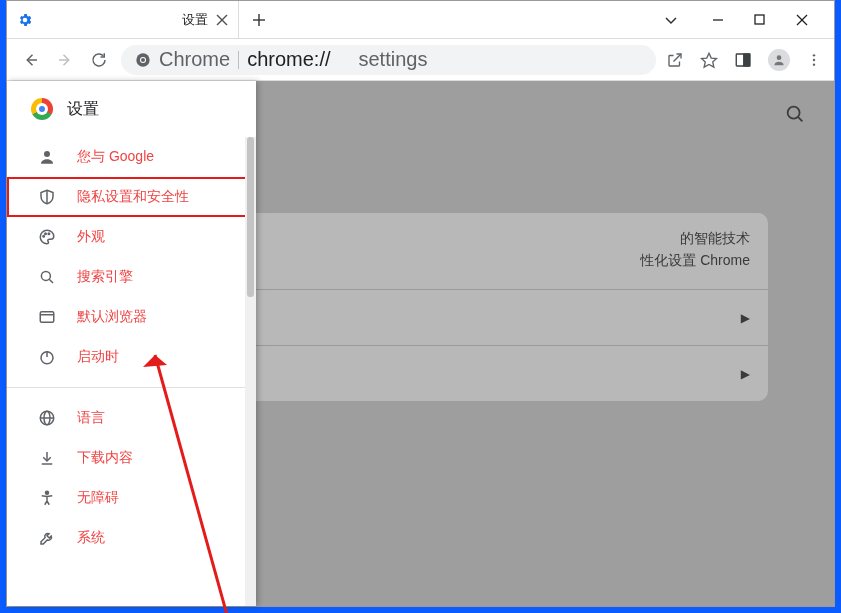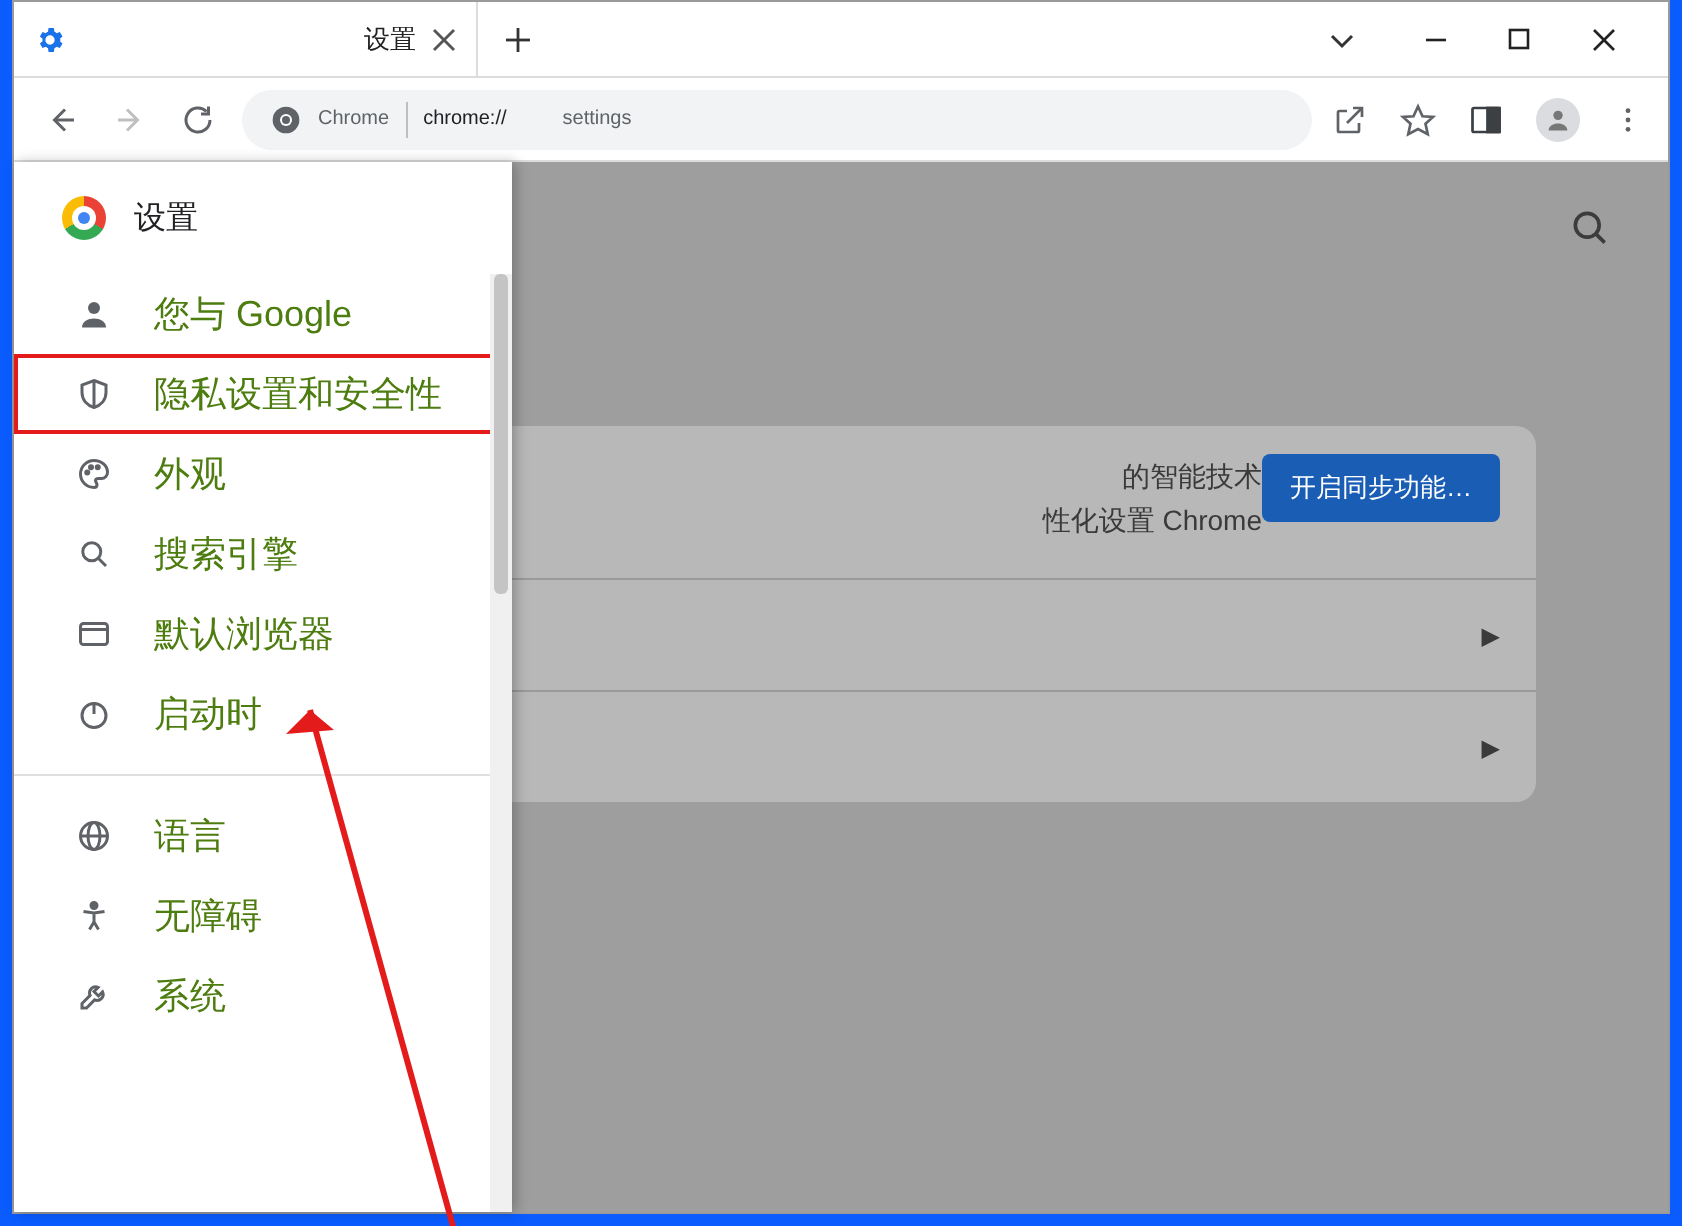--- a/index.html
+++ b/index.html
@@ -15,21 +15,21 @@
   .newtab { width: 40px; display: flex; align-items: center; justify-content: center; color: #333; font-size: 18px; }
   .titlespacer { flex: 1; }
   .winctrls { display: flex; align-items: center; gap: 22px; padding: 0 18px; color: #222; }
   .winctrls span { width: 20px; text-align: center; font-size: 14px; }
   .winctrls .chev { font-size: 14px; margin-right: 6px; }
 
   
   .toolbar { height: 42px; display: flex; align-items: center; gap: 10px; padding: 0 12px; border-bottom: 1px solid #dcdcdc; background: #fff; }
   .tb-btn { width: 24px; height: 24px; display: flex; align-items: center; justify-content: center; color: #5f6368; }
   .tb-btn.disabled { color: #bfbfbf; }
-  .omnibox { flex: 1; height: 30px; border-radius: 15px; background: #f1f3f4; display: flex; align-items: center; padding: 0 14px; gap: 8px; color: #5f6368; font-size: 10px; }
+  .omnibox { flex: 1; height: 30px; border-radius: 15px; background: #f1f3f4; display: flex; align-items: center; padding: 0 14px; gap: 8px; color: #5f6368; font-size: 20px; }
   .omnibox .chrome-label { color: #5f6368; }
   .omnibox .divider { width: 1px; height: 18px; background: #bfbfbf; }
   .omnibox .url { color: #202124; }
   .omnibox .url .path { color: #5f6368; margin-left: 28px; }
   .right-icons { display: flex; align-items: center; gap: 16px; color: #5f6368; }
   .avatar { width: 22px; height: 22px; border-radius: 50%; background: #dadce0; display: flex; align-items: center; justify-content: center; }
 
   
   .content { position: relative; height: calc(100% - 80px); display: flex; }
 
@@ -46,21 +46,21 @@
   
   .drawer { position: relative; width: 249px; background: #fff; box-shadow: 2px 0 6px rgba(0,0,0,.25); height: 100%; z-index: 5; display: flex; flex-direction: column; }
   .scroll-track { position: absolute; right: 0; top: 56px; bottom: 0; width: 11px; background: #f0f0f0; }
   .scroll-thumb { position: absolute; left: 2px; top: 0; width: 7px; height: 160px; background: #c4c4c4; border-radius: 3px; }
   .drawer-header { height: 56px; display: flex; align-items: center; gap: 14px; padding: 0 20px 0 24px; }
   .logo-dot { width: 22px; height: 22px; border-radius: 50%; background: conic-gradient(#ea4335 0 120deg,#34a853 120deg 240deg,#fbbc05 240deg 360deg); position: relative; }
   .logo-dot::after { content: ""; position: absolute; inset: 5px; background: #fff; border-radius: 50%; }
   .logo-dot::before { content: ""; position: absolute; inset: 8px; background: #4285f4; border-radius: 50%; z-index: 1; }
   .drawer-header .h { font-size: 16px; color: #202124; }
   .nav { padding: 0 0 0 0; }
-  .nav-item { height: 40px; display: flex; align-items: center; gap: 20px; padding: 0 20px 0 30px; font-size: 18px; color: #4d7c0f; cursor: pointer; }
+  .nav-item { height: 40px; display: flex; align-items: center; gap: 20px; padding: 0 20px 0 30px; font-size: 14px; color: #ef4444; cursor: pointer; }
   .nav-item .ic { width: 20px; display: flex; align-items: center; justify-content: center; color: #5f6368; }
   .nav-item.highlight { outline: 2px solid #e41b1b; outline-offset: -2px; }
   .nav-sep { height: 1px; background: #e0e0e0; margin: 10px 0; }
 
   
   .arrow-ann { position: absolute; left: 130px; top: 250px; z-index: 20; pointer-events: none; }
 
   svg { display: block; }
 </style>
 </head>
@@ -189,21 +189,20 @@
             <circle cx="10.5" cy="10.5" r="6.5"></circle>
             <line x1="20" y1="20" x2="15.2" y2="15.2"></line>
           </svg>
       </span>
       <div class="card">
         <div class="card-head">
           <div class="txt">
             <div>的智能技术</div>
             <div>性化设置 Chrome</div>
           </div>
-          <div class="sync-btn">开启同步功能…</div>
         </div>
         <div class="card-row">
           <span>斗</span>
             <span class="arrow">▶</span>
         </div>
         <div class="card-row">
           <span></span>
             <span class="arrow">▶</span>
         </div>
       </div>
@@ -281,20 +280,30 @@
                 <circle cx="12" cy="12" r="9"></circle>
                 <ellipse cx="12" cy="12" rx="4" ry="9"></ellipse>
                 <line x1="3" y1="12" x2="21" y2="12"></line>
               </svg>
             </span>
           <span>语言</span>
         </div>
         <div class="nav-item">
           <span class="ic">
               <svg width="18" height="18" viewBox="0 0 24 24" fill="none" stroke="#5f6368" stroke-width="2">
+                <line x1="12" y1="4" x2="12" y2="15"></line>
+                <polyline points="7,11 12,16 17,11"></polyline>
+                <line x1="5" y1="20" x2="19" y2="20"></line>
+              </svg>
+            </span>
+          <span>下载内容</span>
+        </div>
+        <div class="nav-item">
+          <span class="ic">
+              <svg width="18" height="18" viewBox="0 0 24 24" fill="none" stroke="#5f6368" stroke-width="2">
                 <circle cx="12" cy="5" r="2" fill="#5f6368"></circle>
                 <path d="M5 9l7 1 7-1M12 10v6M9 21l3-5 3 5"></path>
               </svg>
             </span>
           <span>无障碍</span>
         </div>
         <div class="nav-item">
           <span class="ic">
               <svg width="18" height="18" viewBox="0 0 24 24" fill="none" stroke="#5f6368" stroke-width="2">
                 <path d="M14.7 6.3a4 4 0 0 0-5.3 5.3L4 17v3h3l5.4-5.4a4 4 0 0 0 5.3-5.3L15 12l-3-3z"></path>

